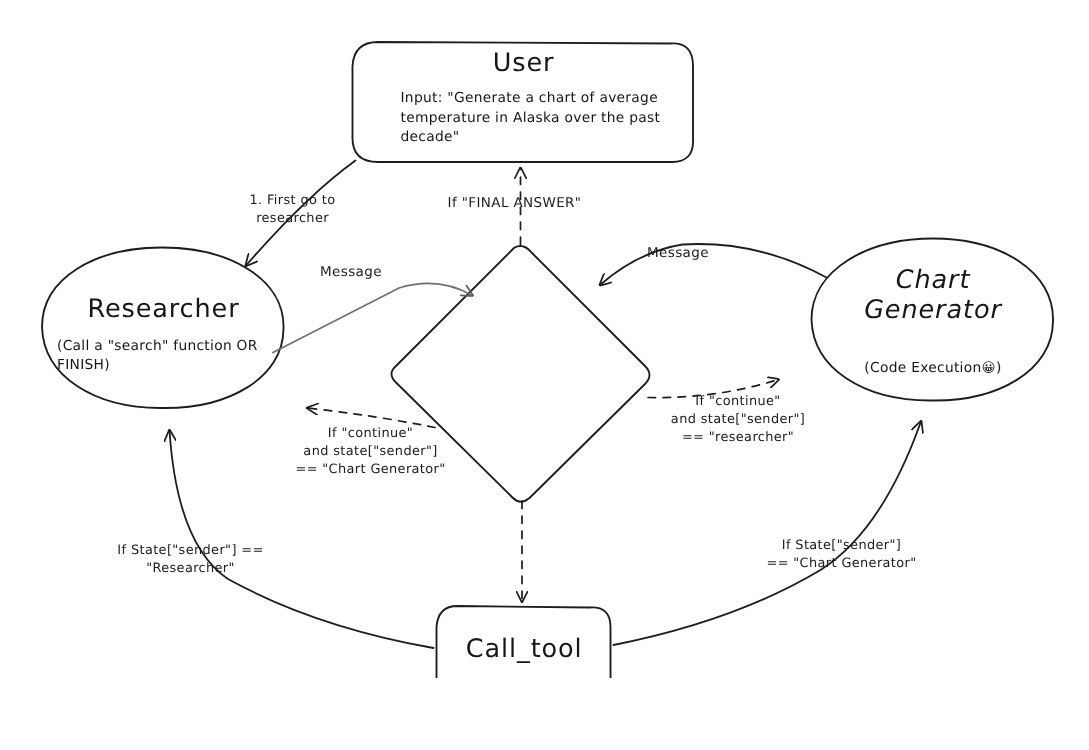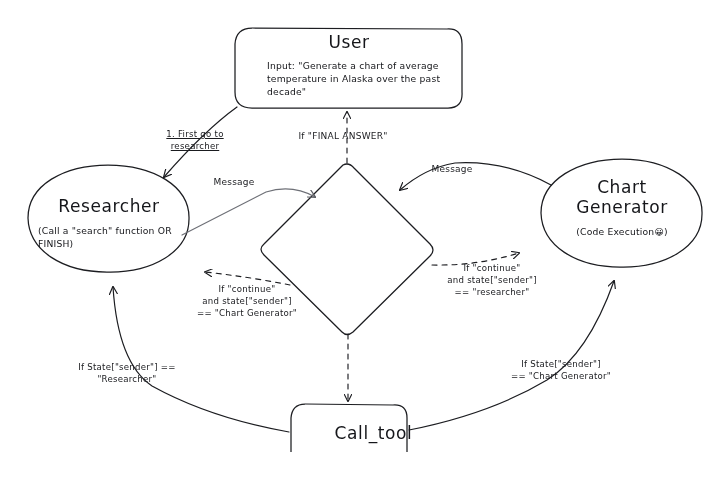--- a/index.html
+++ b/index.html
@@ -135,30 +135,30 @@
   </div>
 
   <div class="node-label" style="left:24px; top:197px; width:170px;">
     <div class="node-title">Researcher</div>
     <div class="node-sub" style="margin-top:7px; text-align:left; padding-left:14px;">(Call a "search" function
 OR FINISH)</div>
   </div>
 
 
   <div class="node-label" style="left:548px; top:178px; width:148px;">
-    <div class="node-title" style="white-space:pre-line;">Chart
+    <div class="node-title" style="white-space:pre-line;font-style:italic;">Chart
 Generator</div>
-    <div class="node-sub" style="margin-top:8px;"><span>(Code Execution</span><span class="emoji">😀</span><span>)</span></div>
+    <div class="node-sub" style="margin-top:22px;"><span>(Code Execution</span><span class="emoji">😀</span><span>)</span></div>
   </div>
 
-  <div class="node-label" style="left:291px; top:424px; width:117px;margin-left:24px;">
+  <div class="node-label" style="left:291px; top:424px; width:117px;">
     <div class="node-title">Call_tool</div>
   </div>
 
-  <div class="edge-label" style="left:140px; top:128px; width:110px;text-decoration:underline;">1. First go to
+  <div class="edge-label" style="left:140px; top:128px; width:110px;">1. First go to
 researcher</div>
 
   <div class="edge-label single" style="left:194px; top:176px; width:80px;">Message</div>
 
   <div class="edge-label single" style="left:412px; top:163px; width:80px;">Message</div>
 
   <div class="edge-label single" style="left:278px; top:130px; width:130px;">If "FINAL ANSWER"</div>
 
   <div class="edge-label" style="left:177px; top:283px; width:140px;">If "continue"
 and state["sender"]

